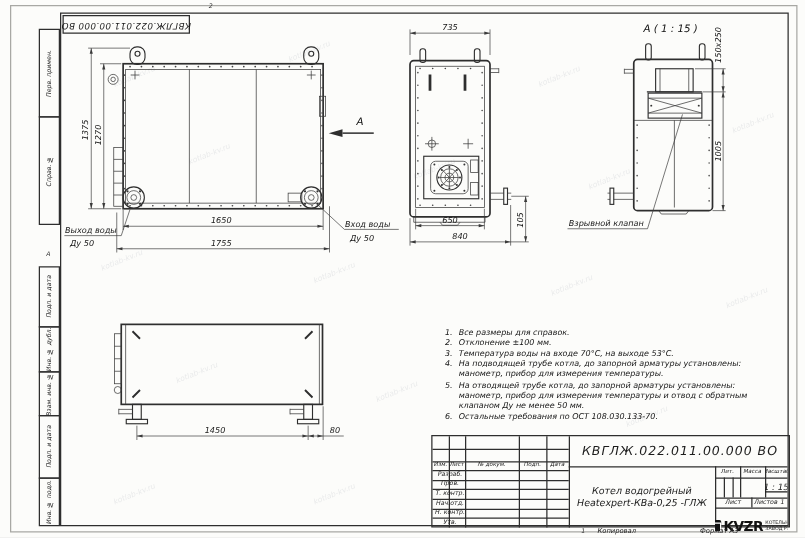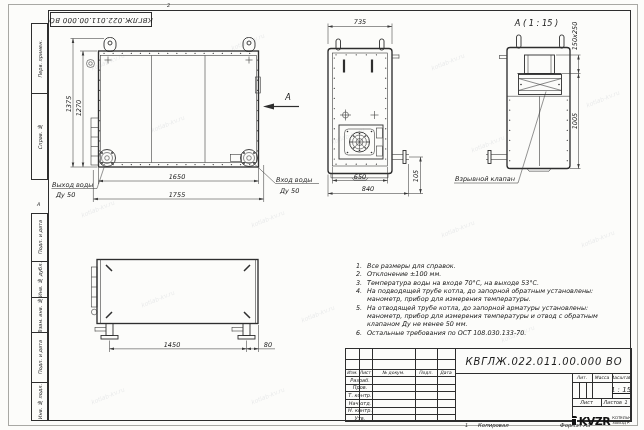--- a/index.html
+++ b/index.html
@@ -318,21 +318,21 @@
     <div class="note">
         <span class="n">2.</span>
         <span class="t">Отклонение ±100 мм.</span>
       </div>
     <div class="note">
         <span class="n">3.</span>
         <span class="t">Температура воды на входе 70°С, на выходе 53°С.</span>
       </div>
     <div class="note">
         <span class="n">4.</span>
-        <span class="t">На подводящей трубе котла, до запорной обратным установлены: манометр, прибор для измерения температуры.</span>
+        <span class="t">На подводящей трубе котла, до запорной арматуры установлены: манометр, прибор для измерения температуры.</span>
       </div>
     <div class="note">
         <span class="n">5.</span>
         <span class="t">На отводящей трубе котла, до запорной арматуры установлены: манометр, прибор для измерения температуры и отвод с обратным клапаном Ду не менее 50 мм.</span>
       </div>
     <div class="note">
         <span class="n">6.</span>
         <span class="t">Остальные требования по ОСТ 108.030.133-70.</span>
       </div>
   </div>
@@ -371,20 +371,24 @@
 
     <div class="cell tb-row" style="left:0;top:27px;width:26px;height:7.6px">Разраб.</div>
     <div class="cell tb-row" style="left:0;top:34.6px;width:26px;height:7.7px">Пров.</div>
     <div class="cell tb-row" style="left:0;top:42.3px;width:26px;height:7.7px">Т. контр.</div>
     <div class="cell tb-row" style="left:0;top:50px;width:26px;height:7.6px">Нач.отд.</div>
     <div class="cell tb-row" style="left:0;top:57.6px;width:26px;height:7.7px">Н. контр.</div>
     <div class="cell tb-row" style="left:0;top:65.3px;width:26px;height:7.7px">Утв.</div>
 
     <div class="cell tb-desig" style="left:109px;top:0;width:178px;height:24px">КВГЛЖ.022.011.00.000 ВО</div>
 
+    <div class="cell tb-name" style="left:109px;top:24px;width:117px;height:49px">
+      <span>Котел водогрейный</span>
+      <span>Heatexpert-КВа-0,25 -ГЛЖ</span>
+    </div>
 
     <div class="cell tb-h" style="left:226px;top:24px;width:20px;height:9px">Лит.</div>
     <div class="cell tb-h" style="left:246px;top:24px;width:20px;height:9px">Масса</div>
     <div class="cell tb-h" style="left:266px;top:24px;width:18px;height:9px">Масштаб</div>
     <div class="cell tb-scale" style="left:266px;top:33px;width:18px;height:16px">1 : 15</div>
 
     <div class="cell tb-sheet" style="left:226px;top:49px;width:29px;height:8px">Лист</div>
     <div class="cell tb-sheet" style="left:255px;top:49px;width:29px;height:8px;justify-content:space-evenly">
       <span>Листов</span>
       <span>1</span>

